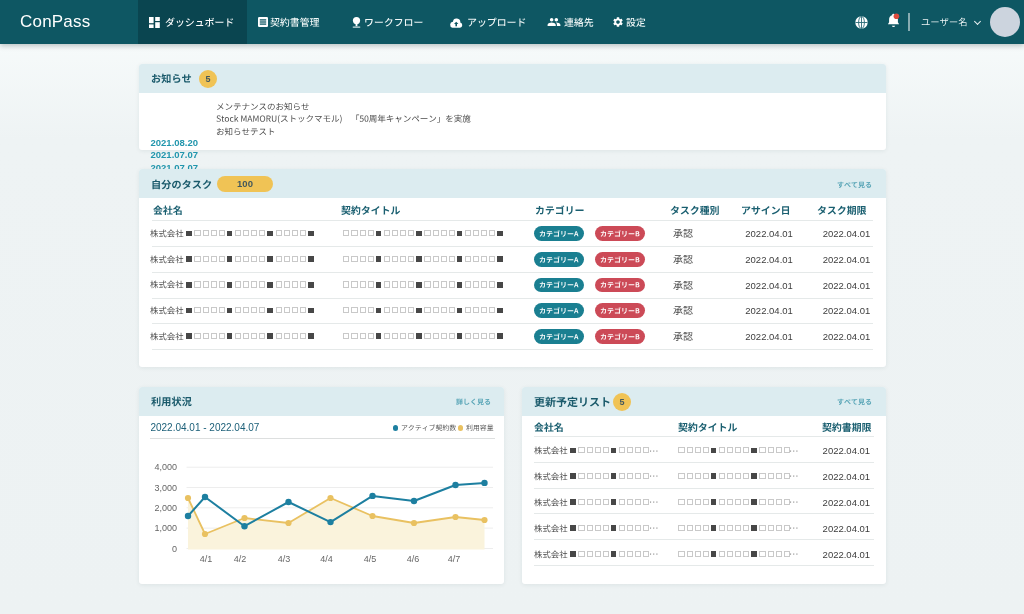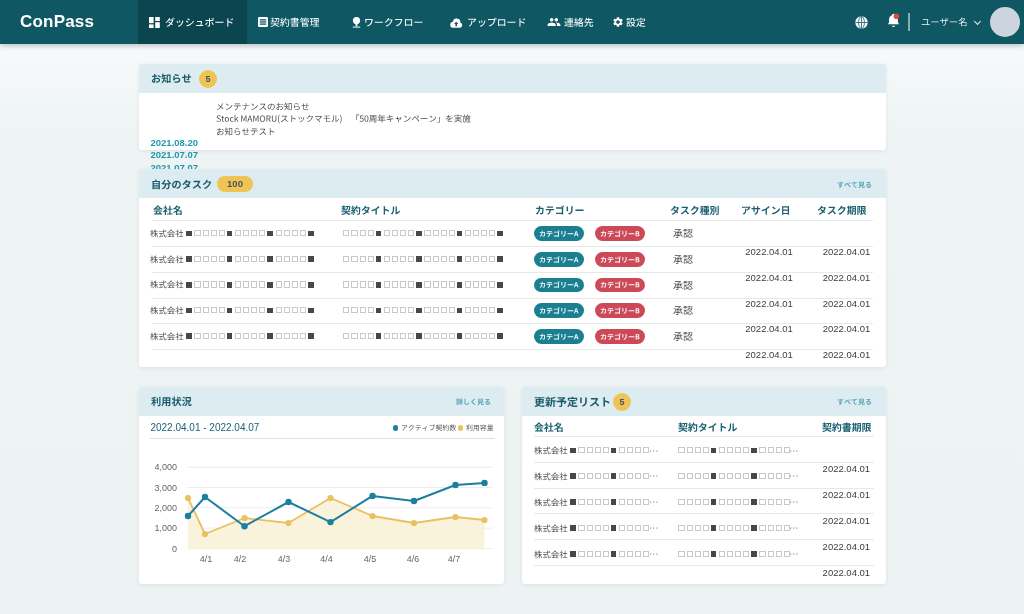--- a/index.html
+++ b/index.html
@@ -3,38 +3,38 @@
 <meta charset="utf-8">
 <style>
 * { margin:0; padding:0; box-sizing:border-box; }
 html,body { width:1024px; height:614px; overflow:hidden; }
 body {
   font-family:"Liberation Sans", sans-serif;
   background:linear-gradient(#f6fafa 44px, #eef3f4 140px, #edf2f3 100%);
   position:relative;
 }
 .nav { position:absolute; left:0; top:0; width:1024px; height:44px; background:#0e5763; box-shadow:0 2px 5px rgba(10,40,45,0.25); }
-.logo { position:absolute; left:20px; top:0; height:27px; line-height:44px; font-size:17px; font-weight:bold; color:#fff; letter-spacing:0.2px; }
+.logo { position:absolute; left:20px; top:0; height:27px; line-height:44px; font-size:17px; font-weight:normal; color:#fff; letter-spacing:0.2px; }
 .navactive { position:absolute; left:138px; top:0; width:109px; height:44px; background:#0a4550; }
 .nico { position:absolute; }
 .navdiv { position:absolute; left:908px; top:13px; width:1.5px; height:18px; background:rgba(255,255,255,0.5); }
 .chev { position:absolute; left:975px; top:19px; width:5px; height:5px; border-right:1.4px solid #e8f1f1; border-bottom:1.4px solid #e8f1f1; transform:rotate(45deg); }
 .avatar { position:absolute; left:990px; top:7px; width:30px; height:30px; border-radius:50%; background:#ccd4de; }
 .card { position:absolute; background:#fff; border-radius:3px; box-shadow:0 1px 4px rgba(30,60,70,0.08); }
 .chead { position:absolute; left:0; top:0; right:0; height:29px; background:#dcecf0; border-radius:3px 3px 0 0; }
 .bcirc { position:absolute; width:18px; height:18px; border-radius:50%; background:#f0c355; color:#43585d; font-size:9px; font-weight:bold; text-align:center; line-height:18px; }
 .bpill { position:absolute; height:16.5px; border-radius:8.5px; background:#f0c355; color:#43585d; font-size:9.5px; font-weight:bold; text-align:center; line-height:16.5px; }
 .hr { position:absolute; height:1px; background:#e5e9e9; }
 .sqrow { position:absolute; white-space:nowrap; font-size:0; }
 .qf { display:inline-block; width:5.6px; height:5.6px; background:#474747; margin-right:2.53px; margin-top:0.3px; }
 .qo { display:inline-block; width:6.2px; height:6.2px; border:1px solid #c9c9c9; background:#fff; margin-right:1.93px; }
 .pill { position:absolute; width:50px; height:14.5px; border-radius:7.5px; }
 .plA { background:#1a7f91; }
 .plB { background:#cc4a57; }
-.dt { position:absolute; font-size:9.5px; color:#3d3d3d; line-height:11px;margin-top:18px; }
+.dt { position:absolute; font-size:9.5px; color:#3d3d3d; line-height:11px; }
 .ndate { position:absolute; font-size:9.5px; font-weight:bold; color:#2196ad; line-height:11px;margin-top:36px; }
 .axl { font-size:9px; fill:#666; font-family:"Liberation Sans", sans-serif; }
 .drange { position:absolute; left:150.4px; top:422px; font-size:10px; font-weight:normal; color:#1b5f78; }
 .ldot { position:absolute; width:5.5px; height:5.5px; border-radius:50%; }
 </style>
 </head>
 <body>
 <svg width="0" height="0" style="position:absolute">
     <defs>
 <path id="g500_30c0" d="M771 813Q784 795 799 770Q814 746 828 721Q842 696 852 676L786 647Q771 678 749 718Q727 757 707 786ZM884 855Q898 837 914 812Q929 786 944 762Q958 737 967 719L902 691Q886 723 864 762Q841 800 820 828ZM393 439Q440 412 494 377Q548 342 602 305Q656 268 704 232Q753 197 788 168L714 79Q680 110 632 148Q584 187 530 226Q476 266 422 303Q369 340 324 368ZM856 616Q848 604 841 587Q834 570 828 555Q814 506 788 448Q762 390 727 331Q692 272 647 217Q578 131 478 54Q378 -24 235 -77L145 2Q243 32 320 75Q396 118 455 169Q514 220 558 272Q594 315 626 367Q658 419 681 471Q704 523 714 566H358L396 656H700Q721 656 741 658Q761 661 774 666ZM522 765Q507 742 492 716Q478 691 470 676Q438 619 388 552Q339 486 275 422Q211 357 135 304L50 369Q137 423 200 486Q262 548 304 607Q346 666 369 711Q379 726 390 752Q402 779 408 800Z"></path>
@@ -538,21 +538,21 @@
   </svg>
 
 <div class="card" style="left:139px;top:169px;width:747px;height:197.5px;">
   <div class="chead"></div>
 </div>
 <svg style="position:absolute;left:150.5px;top:178.5px;" width="62" height="13.3" viewBox="0 0 62 13.3">
     <g transform="translate(0,9.28) scale(0.01020,-0.01020)" fill="#1a5a6b">
       <use href="#s_t_mytask"></use>
     </g>
   </svg>
-<div class="bpill" style="left:217px;top:175.8px;width:36px;">100</div>
+<div class="bpill" style="left:217px;top:175.8px;width:56px;">100</div>
 <svg style="position:absolute;left:837.0px;top:180.7px;" width="36" height="9.1" viewBox="0 0 36 9.1">
     <g transform="translate(0,6.37) scale(0.00700,-0.00700)" fill="#55a3b5">
       <use href="#s_l_subete"></use>
     </g>
   </svg>
 <svg style="position:absolute;left:152.6px;top:204.5px;" width="31" height="12.9" viewBox="0 0 31 12.9">
     <g transform="translate(0,9.01) scale(0.00990,-0.00990)" fill="#1a5f70">
       <use href="#s_th_kaisha"></use>
     </g>
   </svg>

